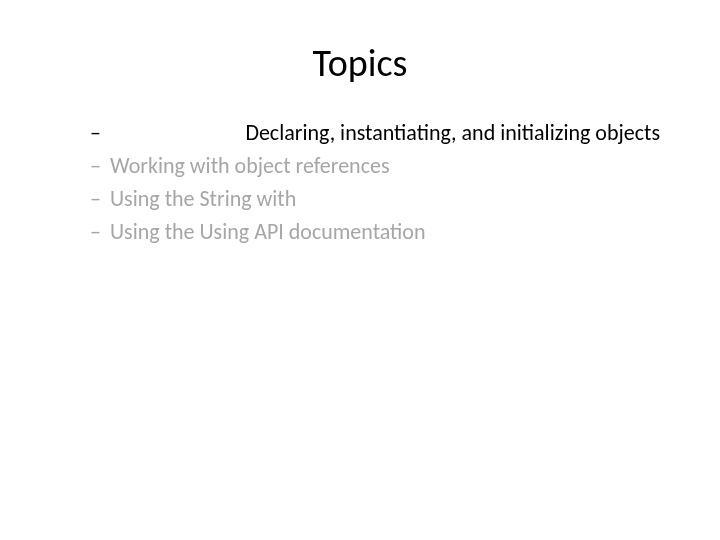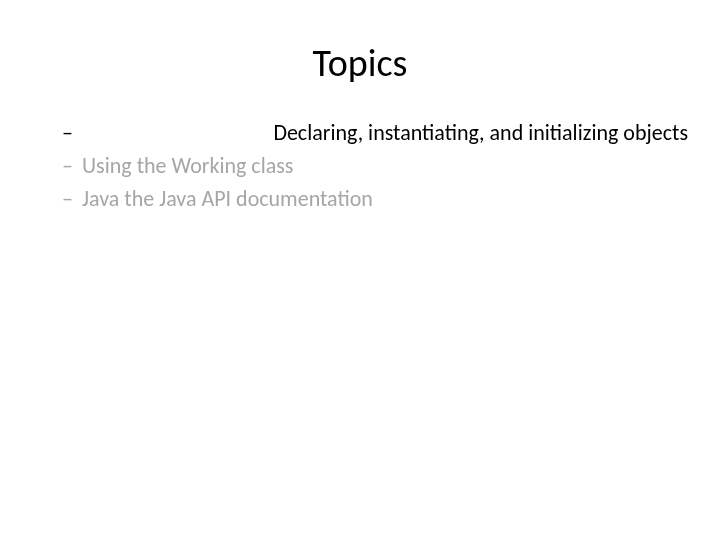--- a/index.html
+++ b/index.html
@@ -10,21 +10,21 @@
     body {
       width: 720px;
       height: 540px;
       background: #ffffff;
       font-family: Calibri, "Segoe UI", Arial, sans-serif;
       overflow: hidden;
     }
     .slide {
       width: 100%;
       height: 100%;
-      padding: 40px 32px;
+      padding: 40px 60px;
     }
     .title {
       font-size: 38px;
       font-weight: 400;
       text-align: center;
       color: #000000;
       margin-bottom: 30px;
     }
     .topic-list {
       list-style: none;
@@ -52,16 +52,17 @@
       color: #a6a6a6;
     }
   </style>
 </head>
 <body>
 
 <div class="slide">
   <h1 class="title">Topics</h1>
   <ul class="topic-list">
     <li class="topic-item active">Declaring, instantiating, and initializing objects</li>
-    <li class="topic-item inactive">Using the Working class</li>
-    <li class="topic-item inactive">Java the Java API documentation</li>
+    <li class="topic-item inactive">Working with object references</li>
+    <li class="topic-item inactive">Using the String with</li>
+    <li class="topic-item inactive">Using the Using API documentation</li>
   </ul>
 </div>
 
 </body></html>

